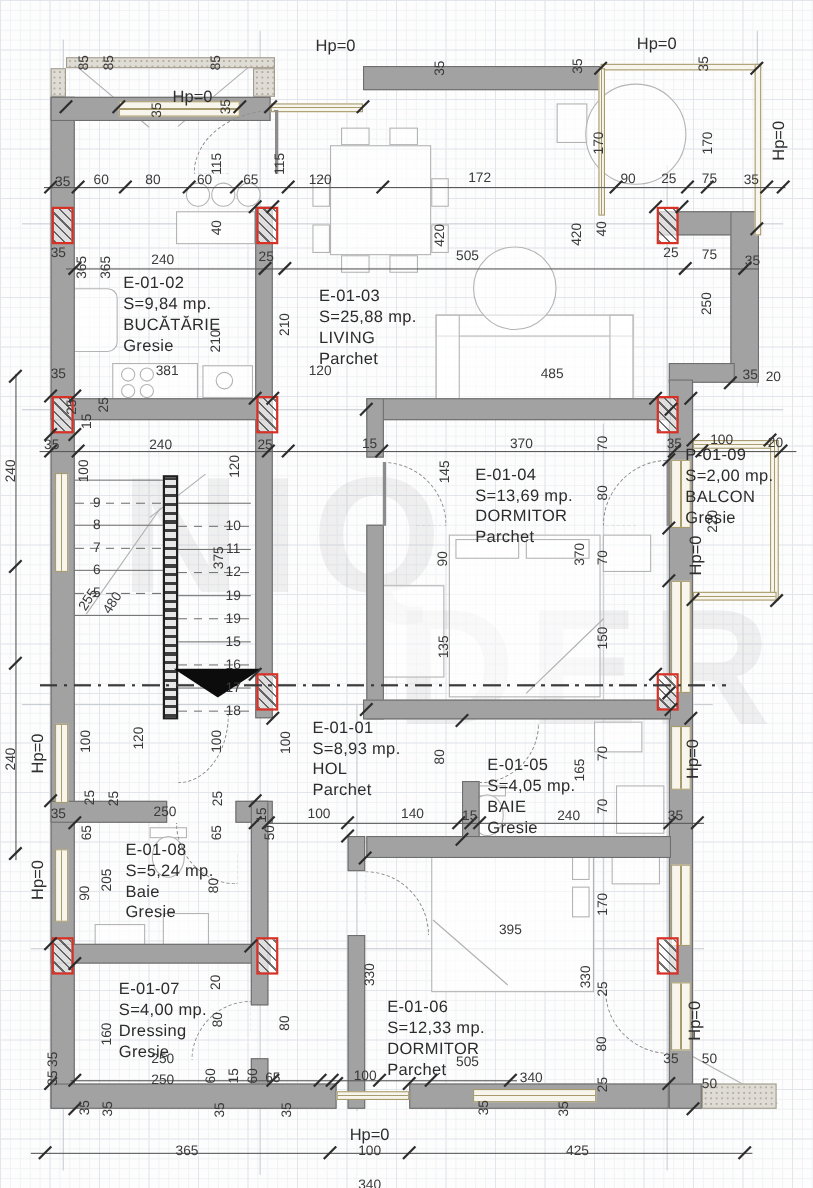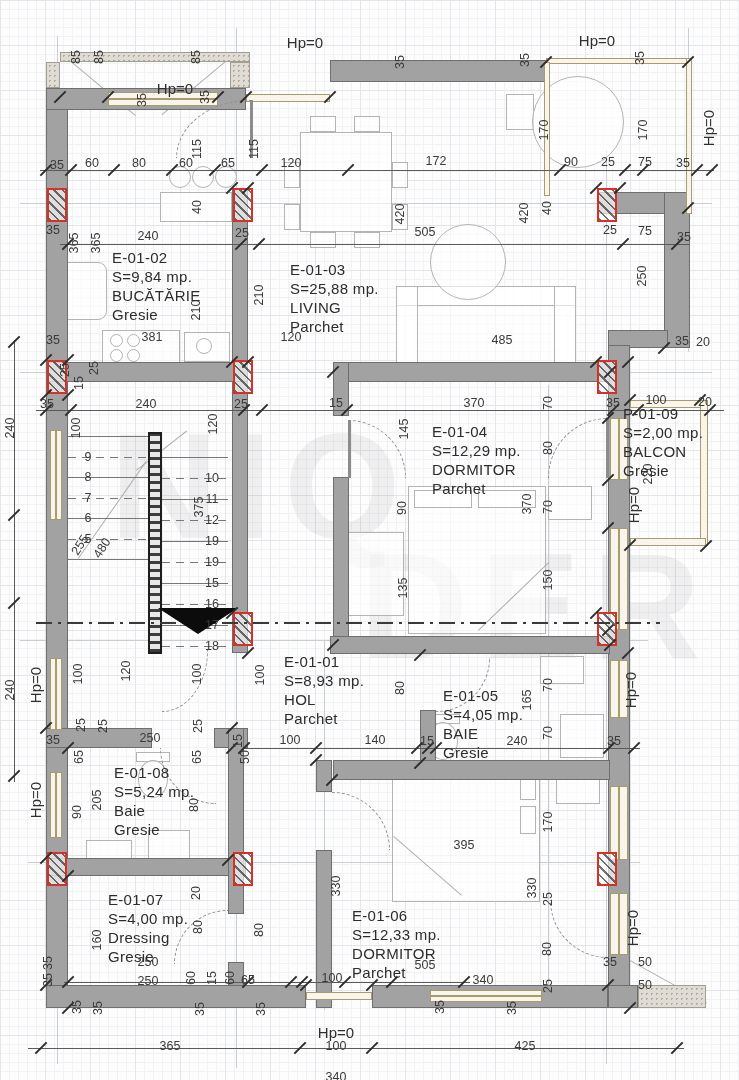--- a/index.html
+++ b/index.html
@@ -468,21 +468,21 @@
     <div class="abs hp" style="left: 336px; top: 1032px;">Hp=0</div>
     <div class="abs room" style="left: 112px; top: 248px;">E-01-02
 S=9,84 mp.
 BUCĂTĂRIE
 Gresie</div>
     <div class="abs room" style="left: 290px; top: 260px;">E-01-03
 S=25,88 mp.
 LIVING
 Parchet</div>
     <div class="abs room" style="left: 432px; top: 422px;">E-01-04
-S=12,29 mp.
+S=13,69 mp.
 DORMITOR
 Parchet</div>
     <div class="abs room" style="left: 623px; top: 404px;">P-01-09
 S=2,00 mp.
 BALCON
 Gresie</div>
     <div class="abs room" style="left: 284px; top: 652px;">E-01-01
 S=8,93 mp.
 HOL
 Parchet</div>

